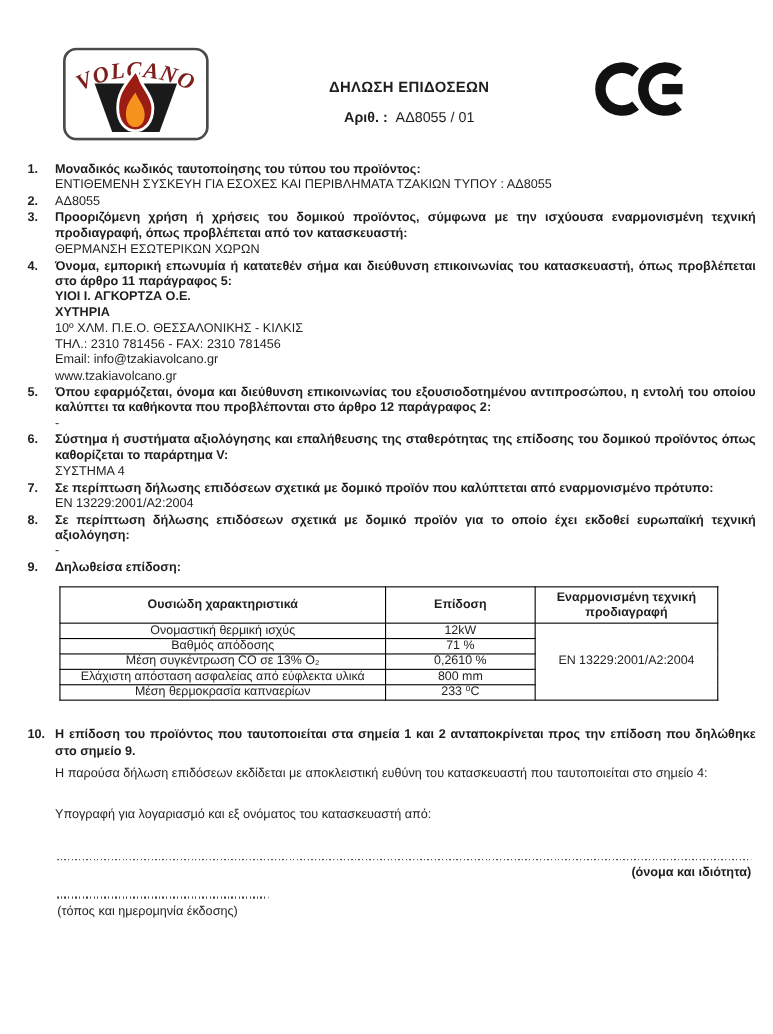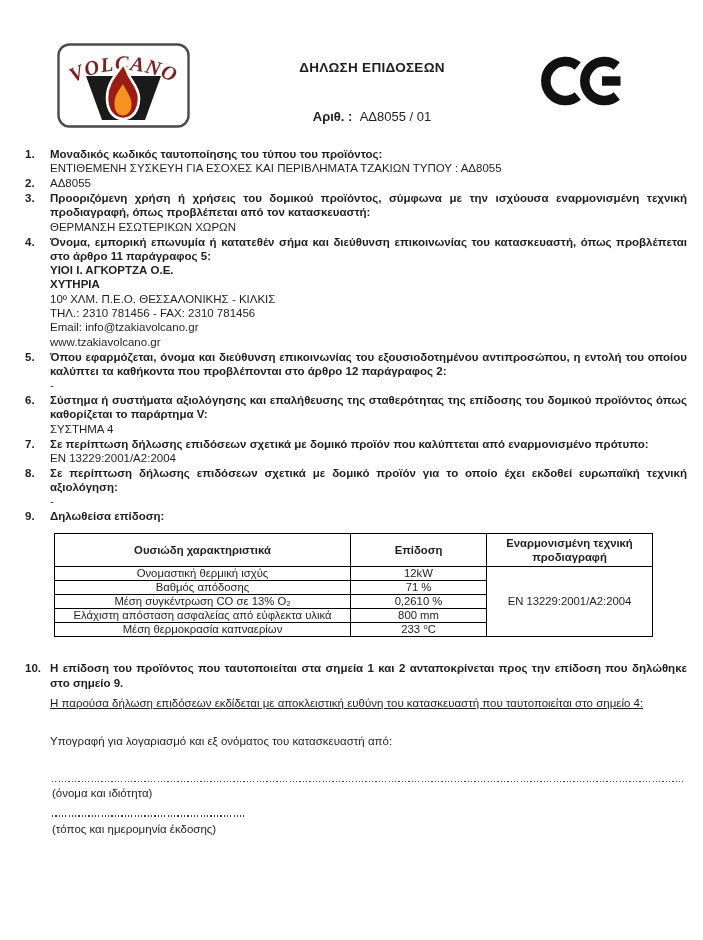--- a/index.html
+++ b/index.html
@@ -4,46 +4,46 @@
 <style>
   html,body{margin:0;padding:0;background:#ffffff;}
   .page{
     position:relative;width:703px;height:940px;background:#ffffff;
     font-family:"Liberation Sans","DejaVu Sans",sans-serif;
     color:#1e1e20;overflow:hidden;
   }
   
   .logo-box{position:absolute;left:57px;top:43px;width:133px;height:85px;}
   .title-block{position:absolute;left:207px;top:60px;width:330px;text-align:center;}
-  .doc-title{font-size:13.5px;font-weight:bold;letter-spacing:.3px;margin:0;}
-  .doc-number{margin:34px 0 0 0;font-size:13px;}
+  .doc-title{font-size:13.5px;font-weight:bold;letter-spacing:.3px;margin:12px;}
+  .doc-number{margin:12px 0 0 0;font-size:13px;}
   .doc-number .lbl{font-weight:bold;}
   .ce-box{position:absolute;left:541px;top:56px;width:82px;height:50px;}
   
   .content{position:absolute;left:0;top:147px;width:703px;font-size:11.5px;line-height:14.3px;}
   .item{display:flex;margin:0 16px .6px 25px;}
   .item .num{flex:none;width:25px;font-weight:bold;}
   .item .body{flex:1;min-width:0;}
   .label{font-weight:bold;text-align:justify;margin:0;}
   .val{margin:0;}
   .bold{font-weight:bold;}
   
   table.perf{border-collapse:collapse;margin:10px 0 0 54px;width:580px;font-size:11.3px;table-layout:fixed;}
   table.perf th,table.perf td{border:1px solid #000;text-align:center;padding:0 3px;overflow:hidden;}
   table.perf th{font-weight:bold;padding:2px 3px;line-height:14px;}
   table.perf td{height:13px;line-height:13px;}
   .c1{width:296px;}.c2{width:136px;}.c3{width:166px;}
   
   .item10{margin-top:24px;justify-content:flex-end;}
-  .para{margin:6px 16px 0 50px;text-align:justify;text-decoration:underline;}
+  .para{margin:6px 16px 0 50px;text-align:justify;}
   .sig-label{margin:24px 16px 0 50px;}
   .dotline{height:1.5px;background:repeating-linear-gradient(90deg,#3d3d3d 0 1.2px,transparent 1.2px 3.3px);}
   .dot-full{margin:32px 20px 0 52px;}
   .dot-short{margin:13px 0 0 52px;width:192px;}
-  .cap-center{margin:4px 20px 15px 52px;text-align:left;}
+  .cap-center{margin:4px 20px 15px 52px;text-align:right;font-weight:bold;}
   .cap-left{margin:5px 0 0 52px;}
 </style>
 </head>
 <body>
 
 <div class="page">
 
   <div class="logo-box">
     <svg viewBox="0 0 133 85" width="133" height="85">
       <rect x="1.5" y="1.5" width="130" height="82" rx="11" fill="#ffffff" stroke="#4a4a4a" stroke-width="2.4"></rect>

